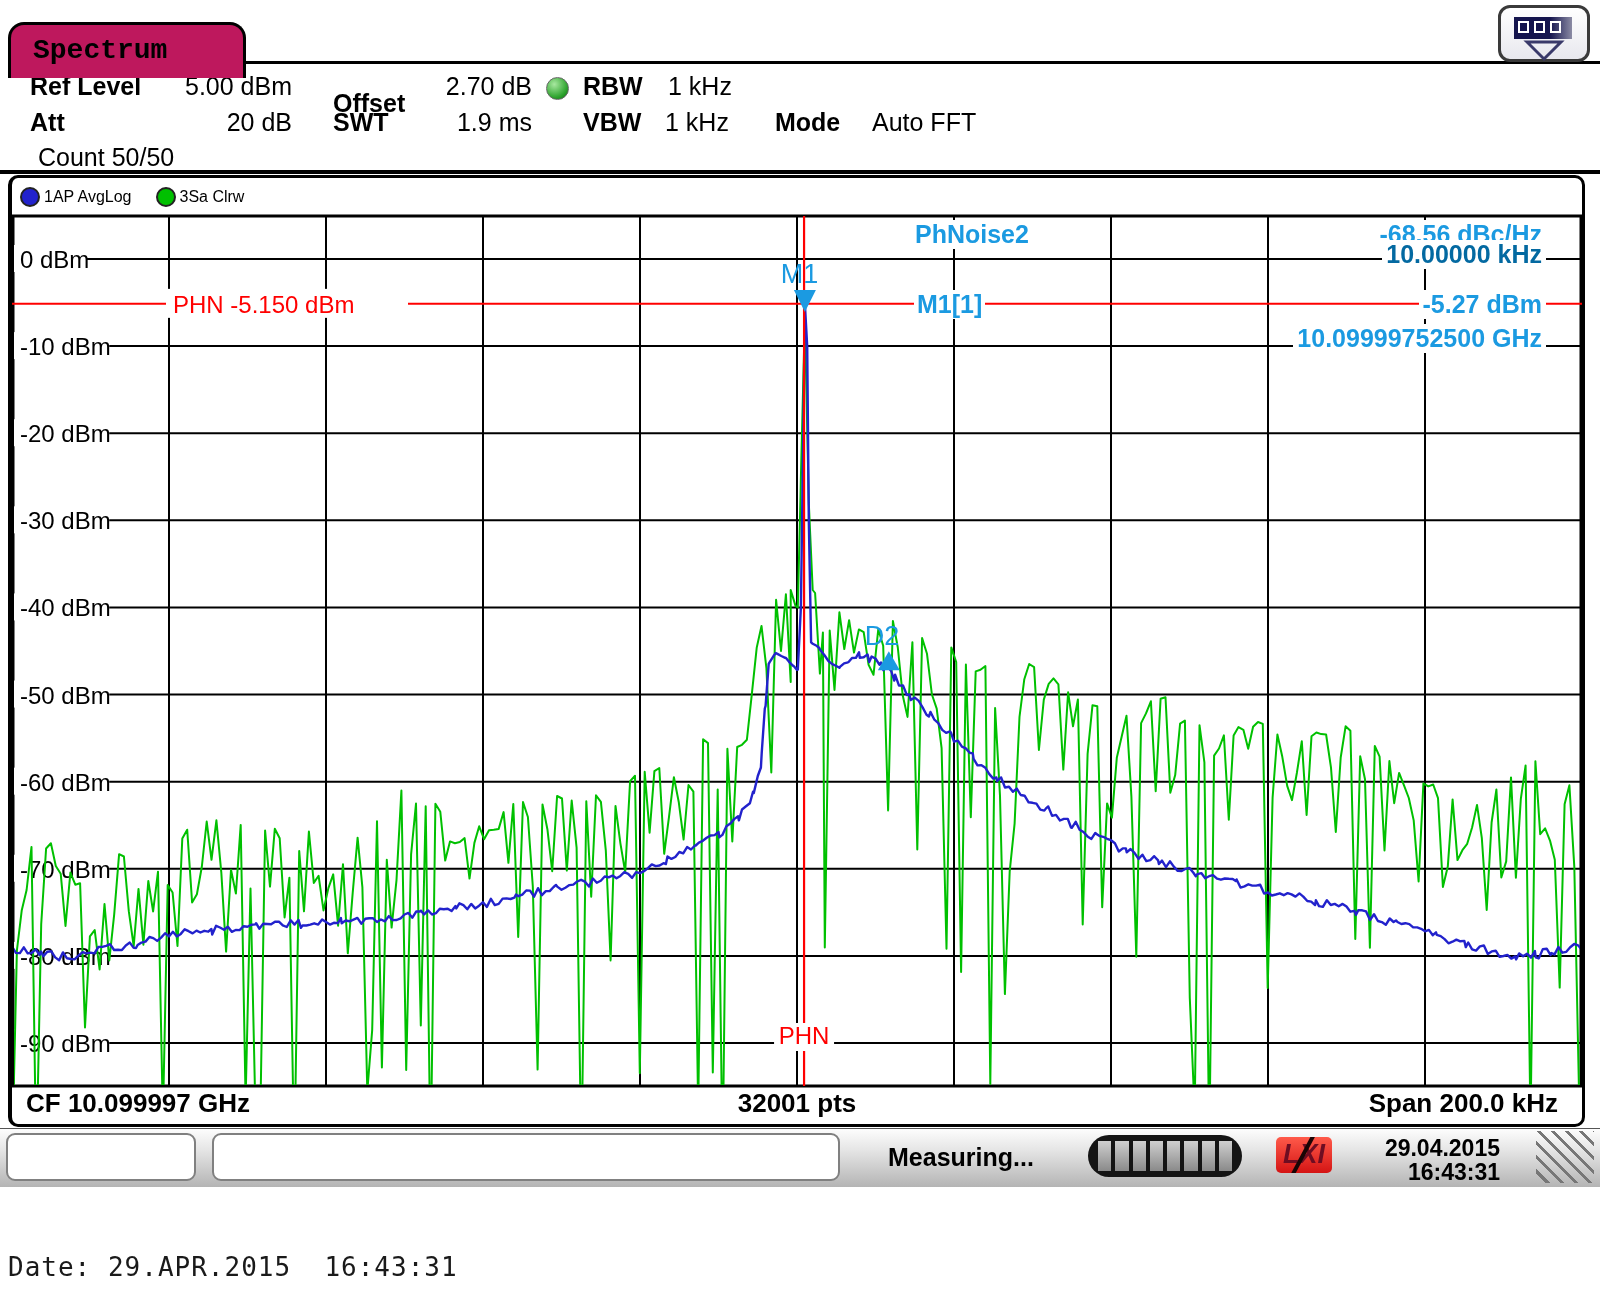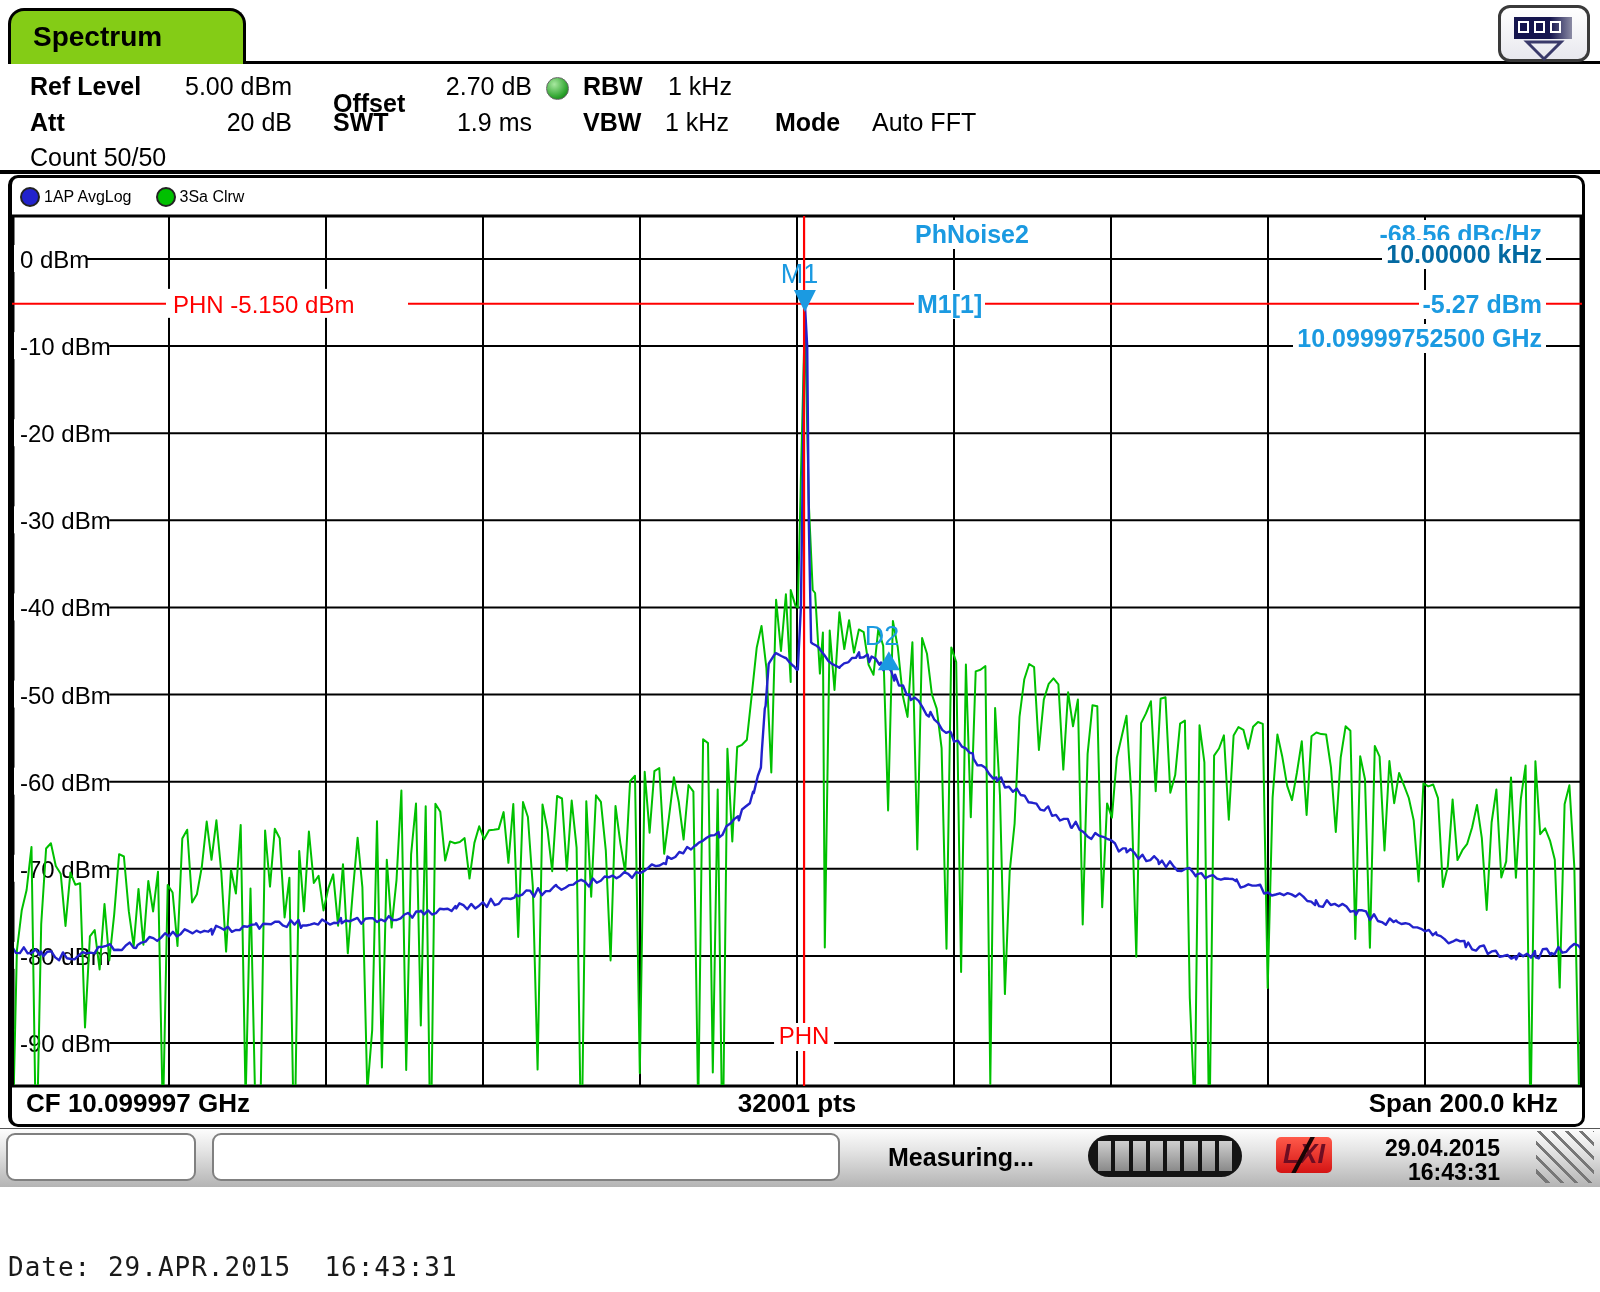--- a/index.html
+++ b/index.html
@@ -1,21 +1,21 @@
 <!DOCTYPE html>
 <html><head>
 <meta charset="utf-8">
 <style>
   html,body{margin:0;padding:0;background:#fff;}
   #screen{position:relative;width:1600px;height:1292px;background:#fff;overflow:hidden;
           font-family:"Liberation Sans",sans-serif;color:#000;}
   .abs{position:absolute;}
   
-  #tab{left:8px;top:8px;width:238px;height:56px;background:#84cc16;border:3px solid #000;
-       border-bottom:none;border-radius:16px 16px 0 0;z-index:3;box-sizing:border-box;}
+  #tab{left:8px;top:22px;width:238px;height:56px;background:#be185d;border:3px solid #000;
+       border-bottom:none;border-radius:16px 16px 0 0;z-index:3;box-sizing:border-box;font-family:Liberation Mono, monospace;}
   #tab span{position:absolute;left:22px;top:10px;font-size:28px;font-weight:bold;}
   #tabline{left:8px;top:61px;width:1592px;height:3px;background:#000;z-index:1;}
   #toolbtn{left:1498px;top:5px;width:92px;height:57px;border:3px solid #3a3a3a;border-radius:12px;
        background:linear-gradient(180deg,#ffffff,#e8e8ee);z-index:3;box-sizing:border-box;}
   #toolbtn .bar{position:absolute;left:13px;top:9px;width:58px;height:22px;
        background:linear-gradient(90deg,#15154e 62%,#8b8ba4);}
   #toolbtn .sq{position:absolute;top:4px;width:11px;height:12px;border:2px solid #fff;box-sizing:border-box;}
   
   .hlbl{position:absolute;font-size:25px;font-weight:bold;white-space:pre;}
   .hval{position:absolute;font-size:25px;white-space:pre;}
@@ -83,21 +83,21 @@
 
   <span class="hlbl" style="left:30px;top:108px">Att</span>
   <span class="hval r" style="left:160px;top:108px;width:132px">20 dB</span>
   <span class="hlbl" style="left:333px;top:108px">SWT</span>
   <span class="hval r" style="left:420px;top:108px;width:112px">1.9 ms</span>
   <span class="hlbl" style="left:583px;top:108px">VBW</span>
   <span class="hval" style="left:665px;top:108px">1 kHz</span>
   <span class="hlbl" style="left:775px;top:108px">Mode</span>
   <span class="hval" style="left:872px;top:108px">Auto FFT</span>
 
-  <span class="hval" style="left:30px;top:143px">Count 50/50</span>
+  <span class="hval" style="left:38px;top:143px">Count 50/50</span>
   <div class="abs" id="hsep"></div>
 
   <div class="abs" id="frame">
     <div id="legend">
       <span class="dot" id="dot1" style="background: rgb(34, 34, 204);"></span>
       <span>1AP AvgLog</span>
       <span class="dot" id="dot3" style="margin-left: 24px; background: rgb(0, 192, 0);"></span>
       <span>3Sa Clrw</span>
     </div>
 

